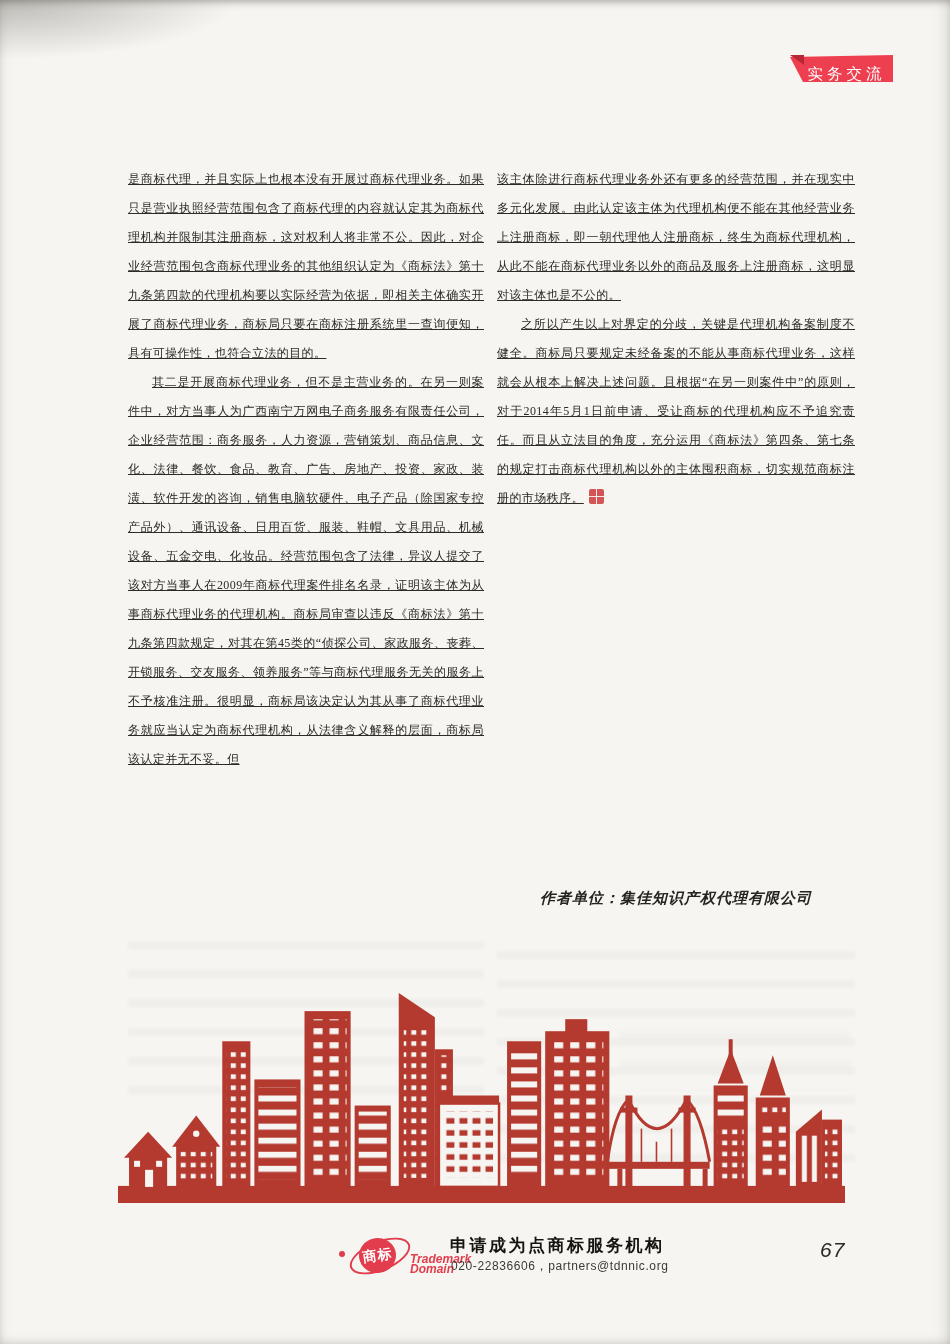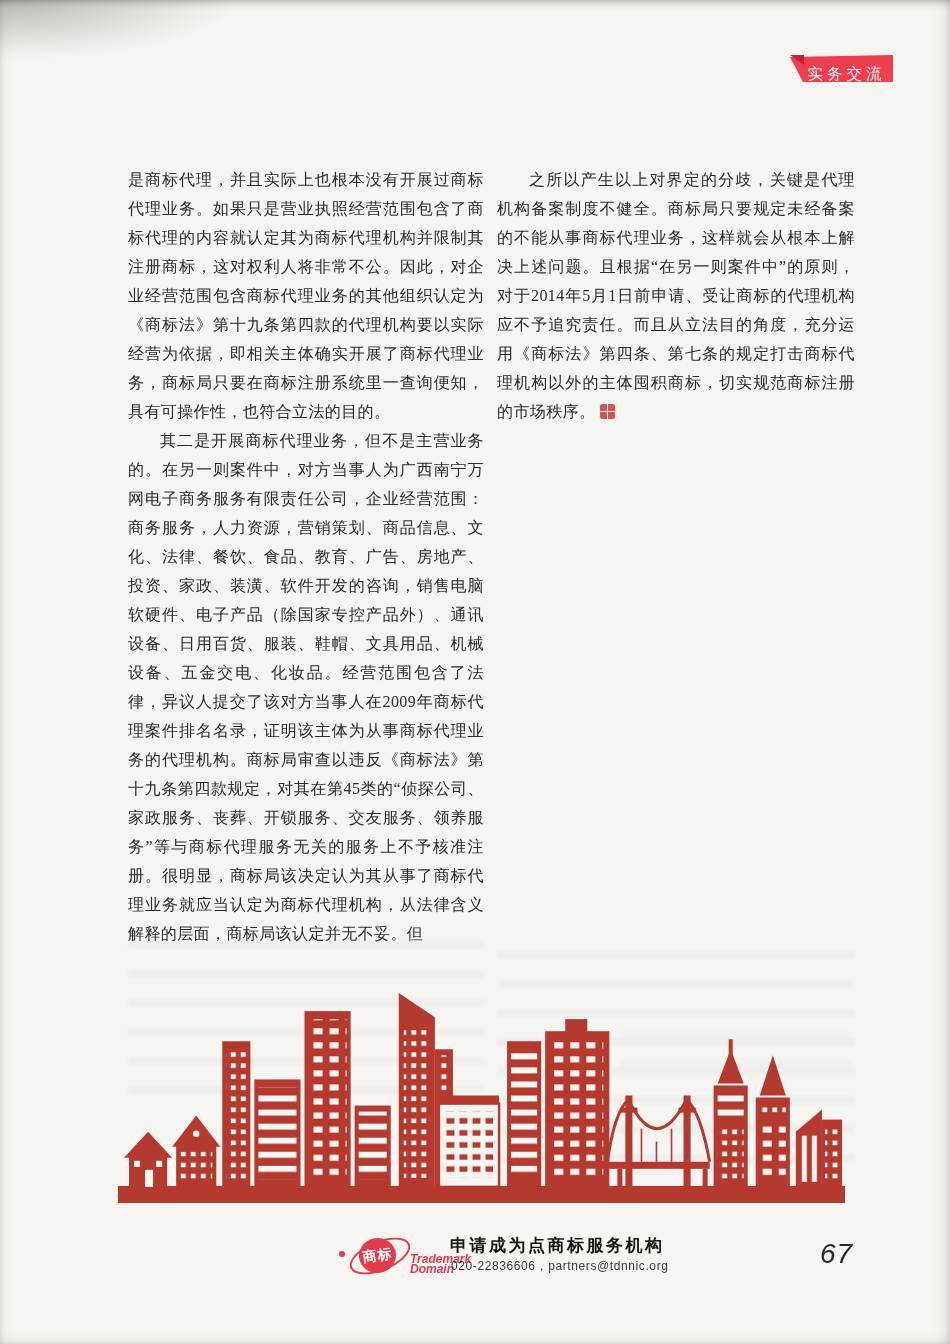--- a/index.html
+++ b/index.html
@@ -16,22 +16,22 @@
   .ribbon{position:absolute;top:55px;left:790px;width:103px;height:27px;}
   .ribbon .flag{position:absolute;inset:0;background:#ee3f50;
         clip-path:polygon(13px 100%,0 2px,100% 0,100% 100%);}
   .ribbon .fold{position:absolute;left:0;top:0;width:14px;height:10px;background:#b92737;
         clip-path:polygon(0 0,100% 0,100% 100%);}
   .ribbon .label{position:absolute;inset:0;display:flex;align-items:center;justify-content:center;
         padding-left:10px;color:#fff;font-size:15.5px;letter-spacing:4px;
         font-family:"Liberation Sans",sans-serif;margin-top:11px;}
 
   
-  .col{position:absolute;width:356px;font-size:16px;line-height:29px;color:#2d2a27;
-       text-align:justify;letter-spacing:.4px;}
+  .col{position:absolute;width:356px;font-size:12px;line-height:29px;color:#2d2a27;
+       text-align:justify;letter-spacing:.4px;text-decoration:underline;}
   .col p{margin:0;}
   .col p.indent{text-indent:2em;}
   .col-left{left:128px;top:165px;}
   .col-right{left:497px;top:165px;width:358px;}
 
   .seal{display:inline-block;width:15px;height:15px;margin-left:5px;vertical-align:-2px;
         background:#cf3a3a;border-radius:2px;opacity:.85;
         background-image:linear-gradient(#fff0 46%,rgba(255,255,255,.9) 46%,rgba(255,255,255,.9) 54%,#fff0 54%),
                          linear-gradient(90deg,#fff0 46%,rgba(255,255,255,.9) 46%,rgba(255,255,255,.9) 54%,#fff0 54%);}
 
@@ -56,44 +56,46 @@
         display:flex;align-items:center;justify-content:center;color:#fff;font-size:14px;font-weight:bold;
         font-family:"Liberation Sans",sans-serif;letter-spacing:1px;transform:rotate(-8deg);}
   .logo .ring{position:absolute;left:-2px;top:9px;width:60px;height:26px;border:2.5px solid #e23d4d;
         border-radius:50%;transform:rotate(-22deg);}
   .logo-en{position:absolute;left:72px;top:26px;color:#e23d4d;font-style:italic;font-weight:bold;
         font-size:12px;line-height:10px;font-family:"Liberation Sans",sans-serif;}
   .slogan{position:absolute;left:112px;top:6px;font-weight:bold;font-size:17px;letter-spacing:2.5px;
         color:#17140f;font-family:"Liberation Sans",sans-serif;white-space:nowrap;}
   .contact{position:absolute;left:113px;top:30px;font-size:12px;letter-spacing:.6px;color:#3c3a36;
         font-family:"Liberation Sans",sans-serif;font-weight:normal;white-space:nowrap;}
-  .pageno{position:absolute;left:820px;top:1238px;font-style:italic;font-size:28px;color:#2b2926;
+  .pageno{position:absolute;left:820px;top:1238px;font-style:italic;font-size:21px;color:#2b2926;
         letter-spacing:1px;font-family:"Liberation Sans",sans-serif;}
 </style>
 </head>
 <body>
 
 <div class="page">
   <div class="corner-shade"></div>
 
   <div class="ribbon">
     <div class="flag"></div>
     <div class="fold"></div>
     <div class="label">实务交流</div>
   </div>
 
   <div class="col col-left">
     <p>是商标代理，并且实际上也根本没有开展过商标代理业务。如果只是营业执照经营范围包含了商标代理的内容就认定其为商标代理机构并限制其注册商标，这对权利人将非常不公。因此，对企业经营范围包含商标代理业务的其他组织认定为《商标法》第十九条第四款的代理机构要以实际经营为依据，即相关主体确实开展了商标代理业务，商标局只要在商标注册系统里一查询便知，具有可操作性，也符合立法的目的。</p>
     <p class="indent">其二是开展商标代理业务，但不是主营业务的。在另一则案件中，对方当事人为广西南宁万网电子商务服务有限责任公司，企业经营范围：商务服务，人力资源，营销策划、商品信息、文化、法律、餐饮、食品、教育、广告、房地产、投资、家政、装潢、软件开发的咨询，销售电脑软硬件、电子产品（除国家专控产品外）、通讯设备、日用百货、服装、鞋帽、文具用品、机械设备、五金交电、化妆品。经营范围包含了法律，异议人提交了该对方当事人在2009年商标代理案件排名名录，证明该主体为从事商标代理业务的代理机构。商标局审查以违反《商标法》第十九条第四款规定，对其在第45类的“侦探公司、家政服务、丧葬、开锁服务、交友服务、领养服务”等与商标代理服务无关的服务上不予核准注册。很明显，商标局该决定认为其从事了商标代理业务就应当认定为商标代理机构，从法律含义解释的层面，商标局该认定并无不妥。但</p>
   </div>
 
   <div class="col col-right">
+    <p>该主体除进行商标代理业务外还有更多的经营范围，并在现实中多元化发展。由此认定该主体为代理机构便不能在其他经营业务上注册商标，即一朝代理他人注册商标，终生为商标代理机构，从此不能在商标代理业务以外的商品及服务上注册商标，这明显对该主体也是不公的。</p>
     <p class="indent"><span>之所以产生以上对界定的分歧，关键是代理机构备案制度不健全。商标局只要规定未经备案的不能从事商标代理业务，这样就会从根本上解决上述问题。且根据“在另一则案件中”的原则，对于2014年5月1日前申请、受让商标的代理机构应不予追究责任。而且从立法目的角度，充分运用《商标法》第四条、第七条的规定打击商标代理机构以外的主体囤积商标，切实规范商标注册的市场秩序。</span><span class="seal"></span></p>
   </div>
 
+  <div class="author">作者单位：集佳知识产权代理有限公司</div>
 
   <div class="bleed b1"></div>
   <div class="bleed b2"></div>
   <div class="bleed b3"></div>
 
   <svg class="skyline" viewBox="0 0 725 222" preserveAspectRatio="none">
     <defs>
       <pattern id="pgrid" width="16" height="14" patternUnits="userSpaceOnUse">
           <rect x="3" y="3" width="9" height="6" fill="#f6f5f1"></rect>
         </pattern>

